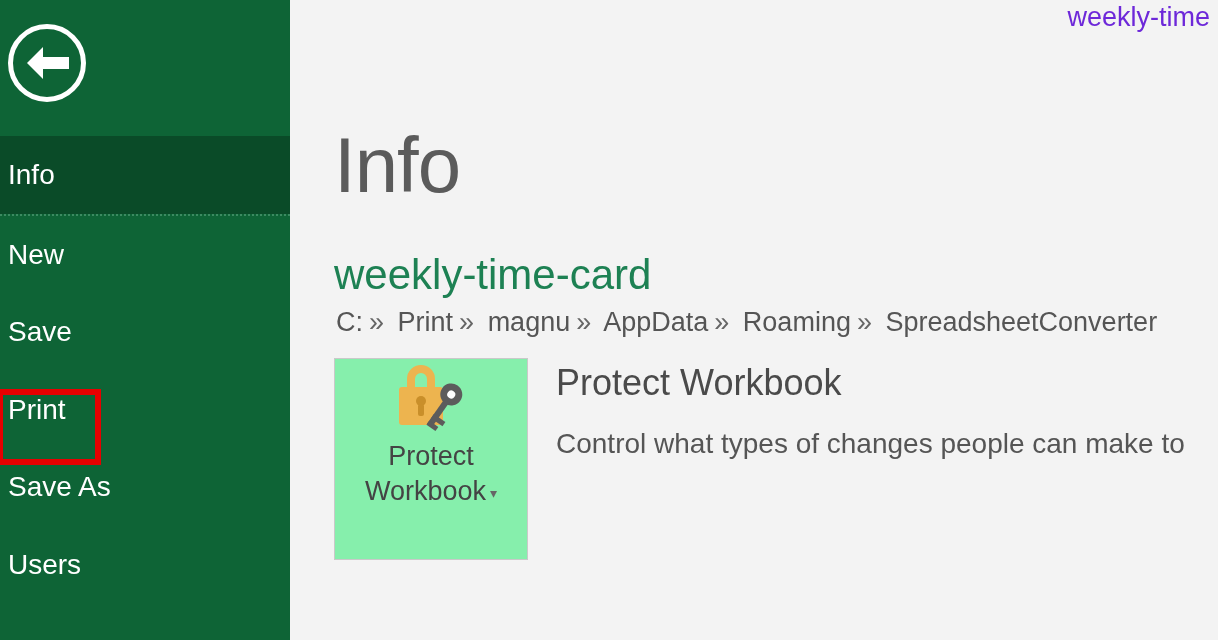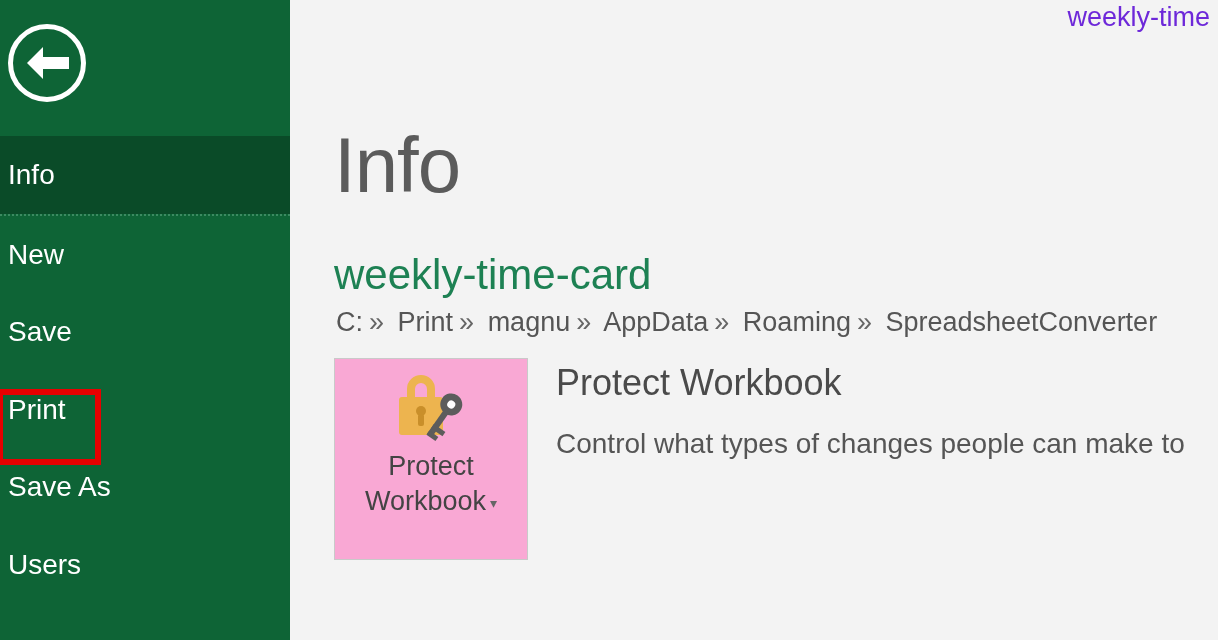--- a/index.html
+++ b/index.html
@@ -93,27 +93,27 @@
   }
   .path .sep { padding: 0 6px; color: #666; }
   .section-row {
     display: flex;
     align-items: flex-start;
     gap: 28px;
   }
   .protect-tile {
     width: 194px;
     height: 202px;
-    background: #f9a8d4;
+    background: #86efac;
     border: 1px solid #c9c9c9;
     display: flex;
     flex-direction: column;
     align-items: center;
     justify-content: flex-start;
-    padding-top: 12px;
+    padding-top: 2px;
     cursor: pointer;
   }
   .lock-icon-wrap { width: 80px; height: 70px; position: relative; }
   .protect-tile-label {
     font-size: 27px;
     font-weight: 400;
     color: #444;
     text-align: center;
     line-height: 1.3;
     margin-top: 8px;

